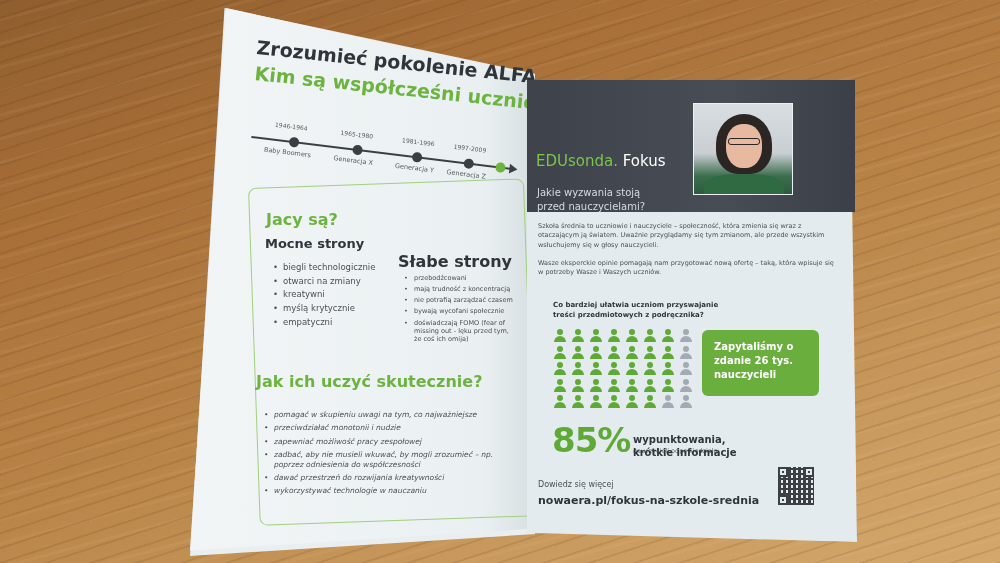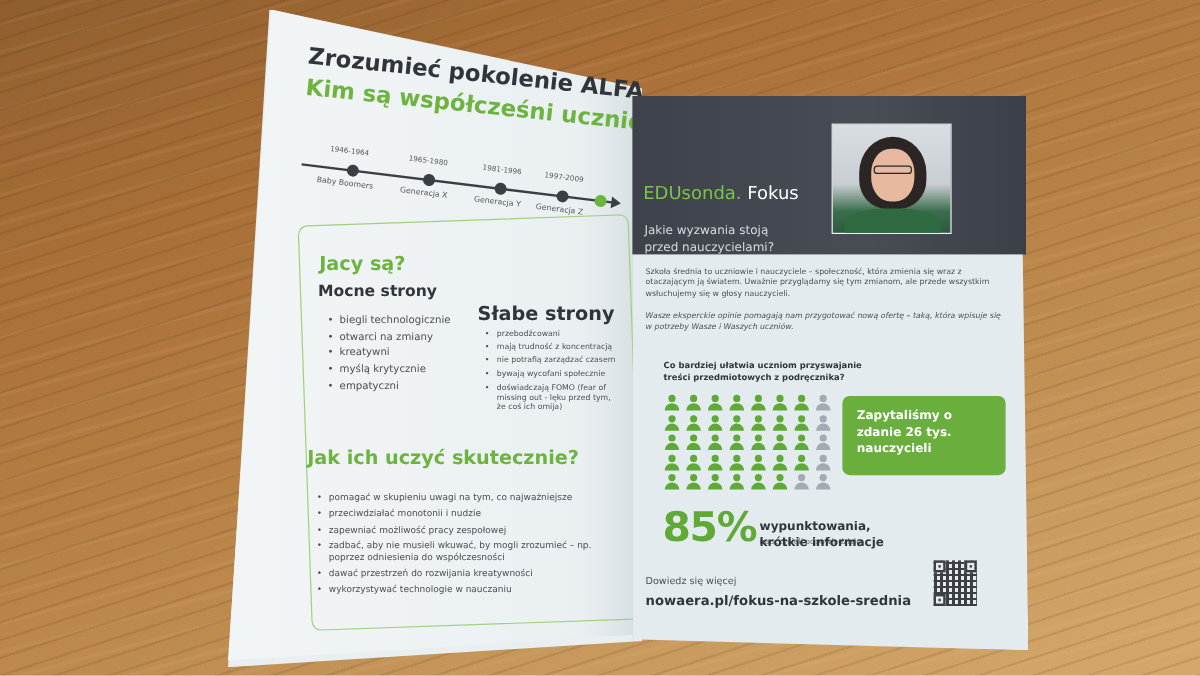--- a/index.html
+++ b/index.html
@@ -58,21 +58,21 @@
     .h-green-md { position: absolute; font-size: 16px; font-weight: bold; color: #6db33f; white-space: nowrap; }
     .h-dark-sm { position: absolute; font-size: 13px; font-weight: bold; color: #2f353a; white-space: nowrap; }
     .list { position: absolute; list-style: none; color: #4a4f54; }
     .list li { position: relative; padding-left: 10px; line-height: 1.25; }
     .list li::before { content: "•"; position: absolute; left: 0; top: 0; color: #4a4f54; }
     .list-strong { font-size: 8.5px; }
     .list-strong li { margin-bottom: 3px; }
     .list-weak { font-size: 6.5px; }
     .list-weak li { margin-bottom: 3px; }
     .list-how { font-size: 7.5px; }
-    .list-how li { margin-bottom: 4px; }
+    .list-how li { margin-bottom: 4px; font-style: italic; }
 
     
     .page-right {
       position: absolute; left: 527px; top: 80px; width: 330px; height: 462px;
       background: #e4ebee;
       clip-path: polygon(0% 0%, 98% 0%, 100% 100%, 0% 98%);
       box-shadow: 2px 4px 10px rgba(0,0,0,0.3);
     }
     .header-dark {
       position: absolute; left: 527px; top: 80px; width: 328px; height: 132px;
@@ -97,21 +97,21 @@
     .people-grid {
       position: absolute; left: 553px; top: 328px;
       display: grid; grid-template-columns: repeat(8, 15px); grid-auto-rows: 15.5px; column-gap: 3px; row-gap: 1px;
     }
     .person { position: relative; width: 15px; height: 15px; }
     .person .head { position: absolute; left: 4px; top: 1px; width: 6px; height: 6px; border-radius: 50%; }
     .person .torso { position: absolute; left: 1px; top: 8px; width: 12px; height: 6px; border-radius: 6px 6px 0 0; }
     .person.green .head, .person.green .torso { background: #5faa36; }
     .person.grey .head, .person.grey .torso { background: #a4aab3; }
     .green-box {
-      position: absolute; left: 702px; top: 330px; width: 136px; height: 66px;
+      position: absolute; left: 702px; top: 330px; width: 117px; height: 66px;
       background: #6aae3e; border-radius: 6px; color: #fff;
       font-size: 10px; font-weight: bold; line-height: 1.4; padding: 10px 12px;
     }
     .pct { position: absolute; left: 552px; top: 420px; font-size: 34px; font-weight: bold; color: #5faa36; letter-spacing: -1px; }
     .pct-small { position: absolute; left: 633px; top: 424px; font-size: 6.5px; color: #6b7075; margin-top: 23px; }
     .pct-strong { position: absolute; left: 633px; top: 433px; font-size: 10px; font-weight: bold; color: #2f353a; line-height: 1.3; }
     .more-label { position: absolute; left: 538px; top: 480px; font-size: 8px; color: #4a4f54; }
     .more-url { position: absolute; left: 538px; top: 494px; font-size: 11px; font-weight: bold; color: #2f353a; }
     .qr {
       position: absolute; left: 778px; top: 467px; width: 36px; height: 38px;
@@ -201,21 +201,21 @@
 </div>
 
 <div class="photo">
   <div class="photo-hair"></div>
   <div class="photo-face"></div>
   <div class="photo-glasses"></div>
   <div class="photo-body"></div>
 </div>
 
 <div class="body-text" style="top:222px;">Szkoła średnia to uczniowie i nauczyciele – społeczność, która zmienia się wraz z otaczającym ją światem. Uważnie przyglądamy się tym zmianom, ale przede wszystkim wsłuchujemy się w głosy nauczycieli.</div>
-<div class="body-text" style="top:259px;font-style:italic;">Wasze eksperckie opinie pomagają nam przygotować nową ofertę – taką, która wpisuje się w potrzeby Wasze i Waszych uczniów.</div>
+<div class="body-text" style="top:259px;">Wasze eksperckie opinie pomagają nam przygotować nową ofertę – taką, która wpisuje się w potrzeby Wasze i Waszych uczniów.</div>
 
 <div class="question">Co bardziej ułatwia uczniom przyswajanie treści przedmiotowych z podręcznika?</div>
 
 <div class="people-grid" id="people-grid">
     <div class="person green">
       <div class="head"></div>
       <div class="torso"></div>
     </div>
     <div class="person green">
       <div class="head"></div>

